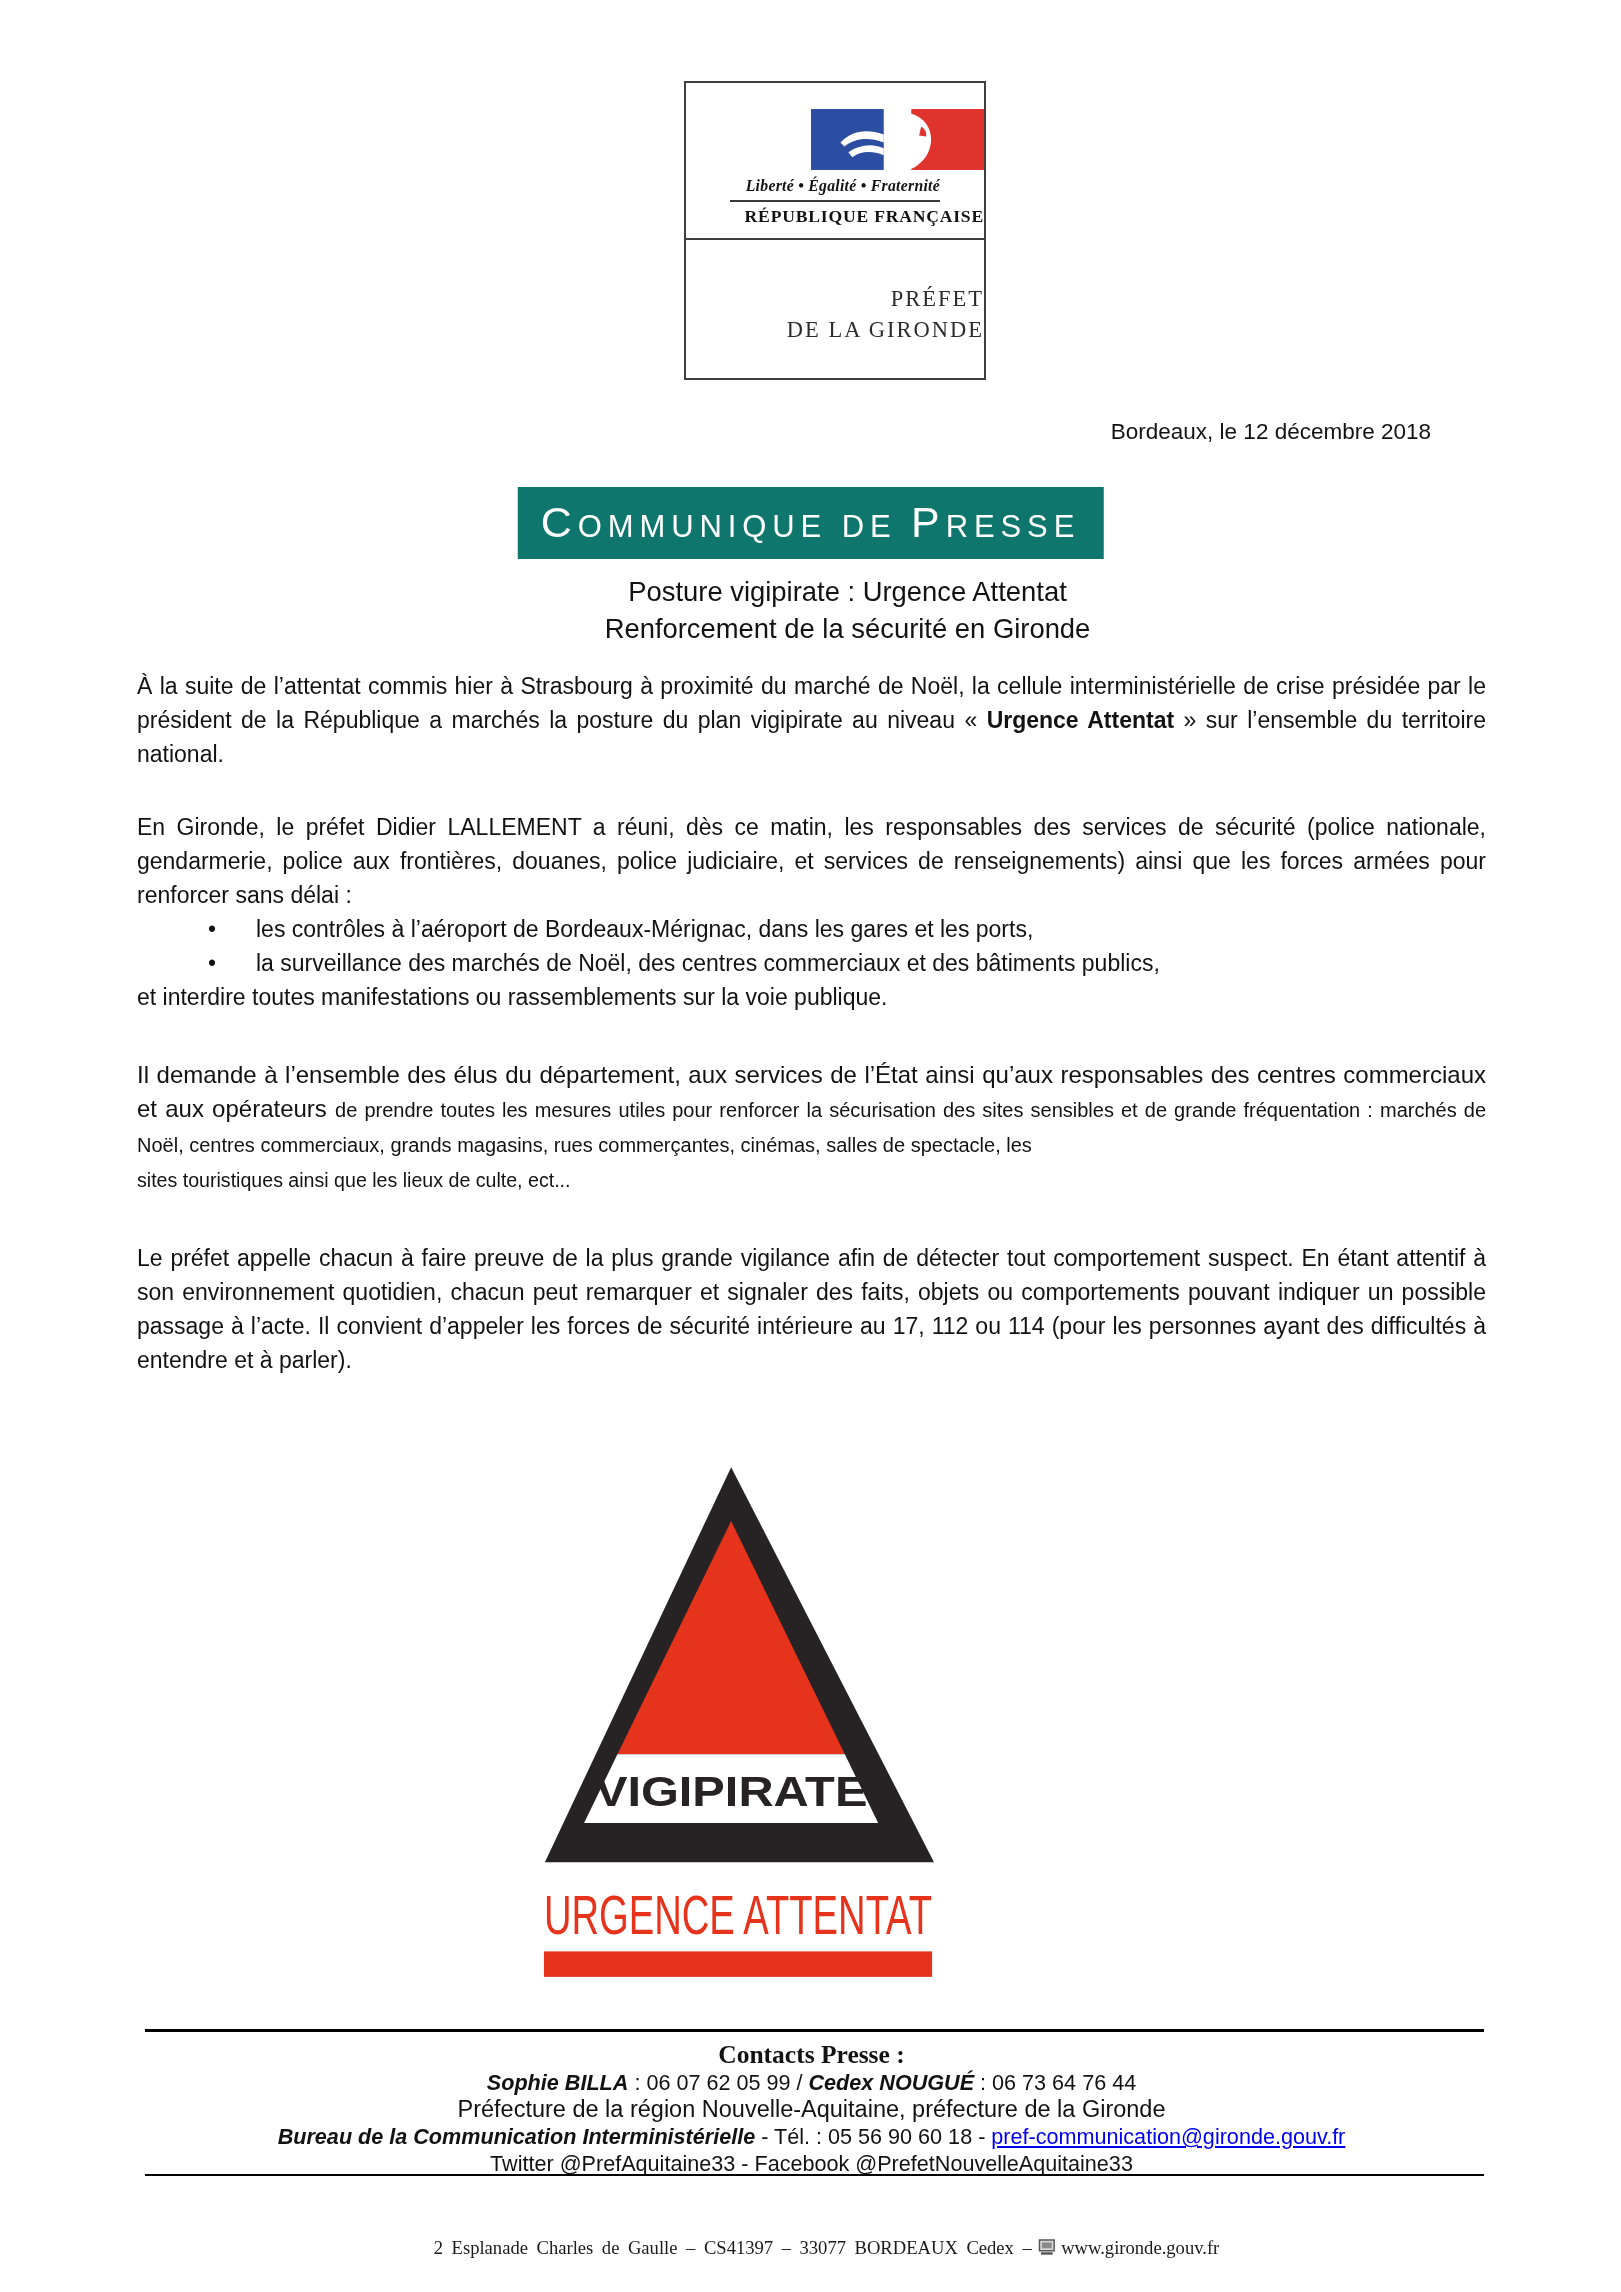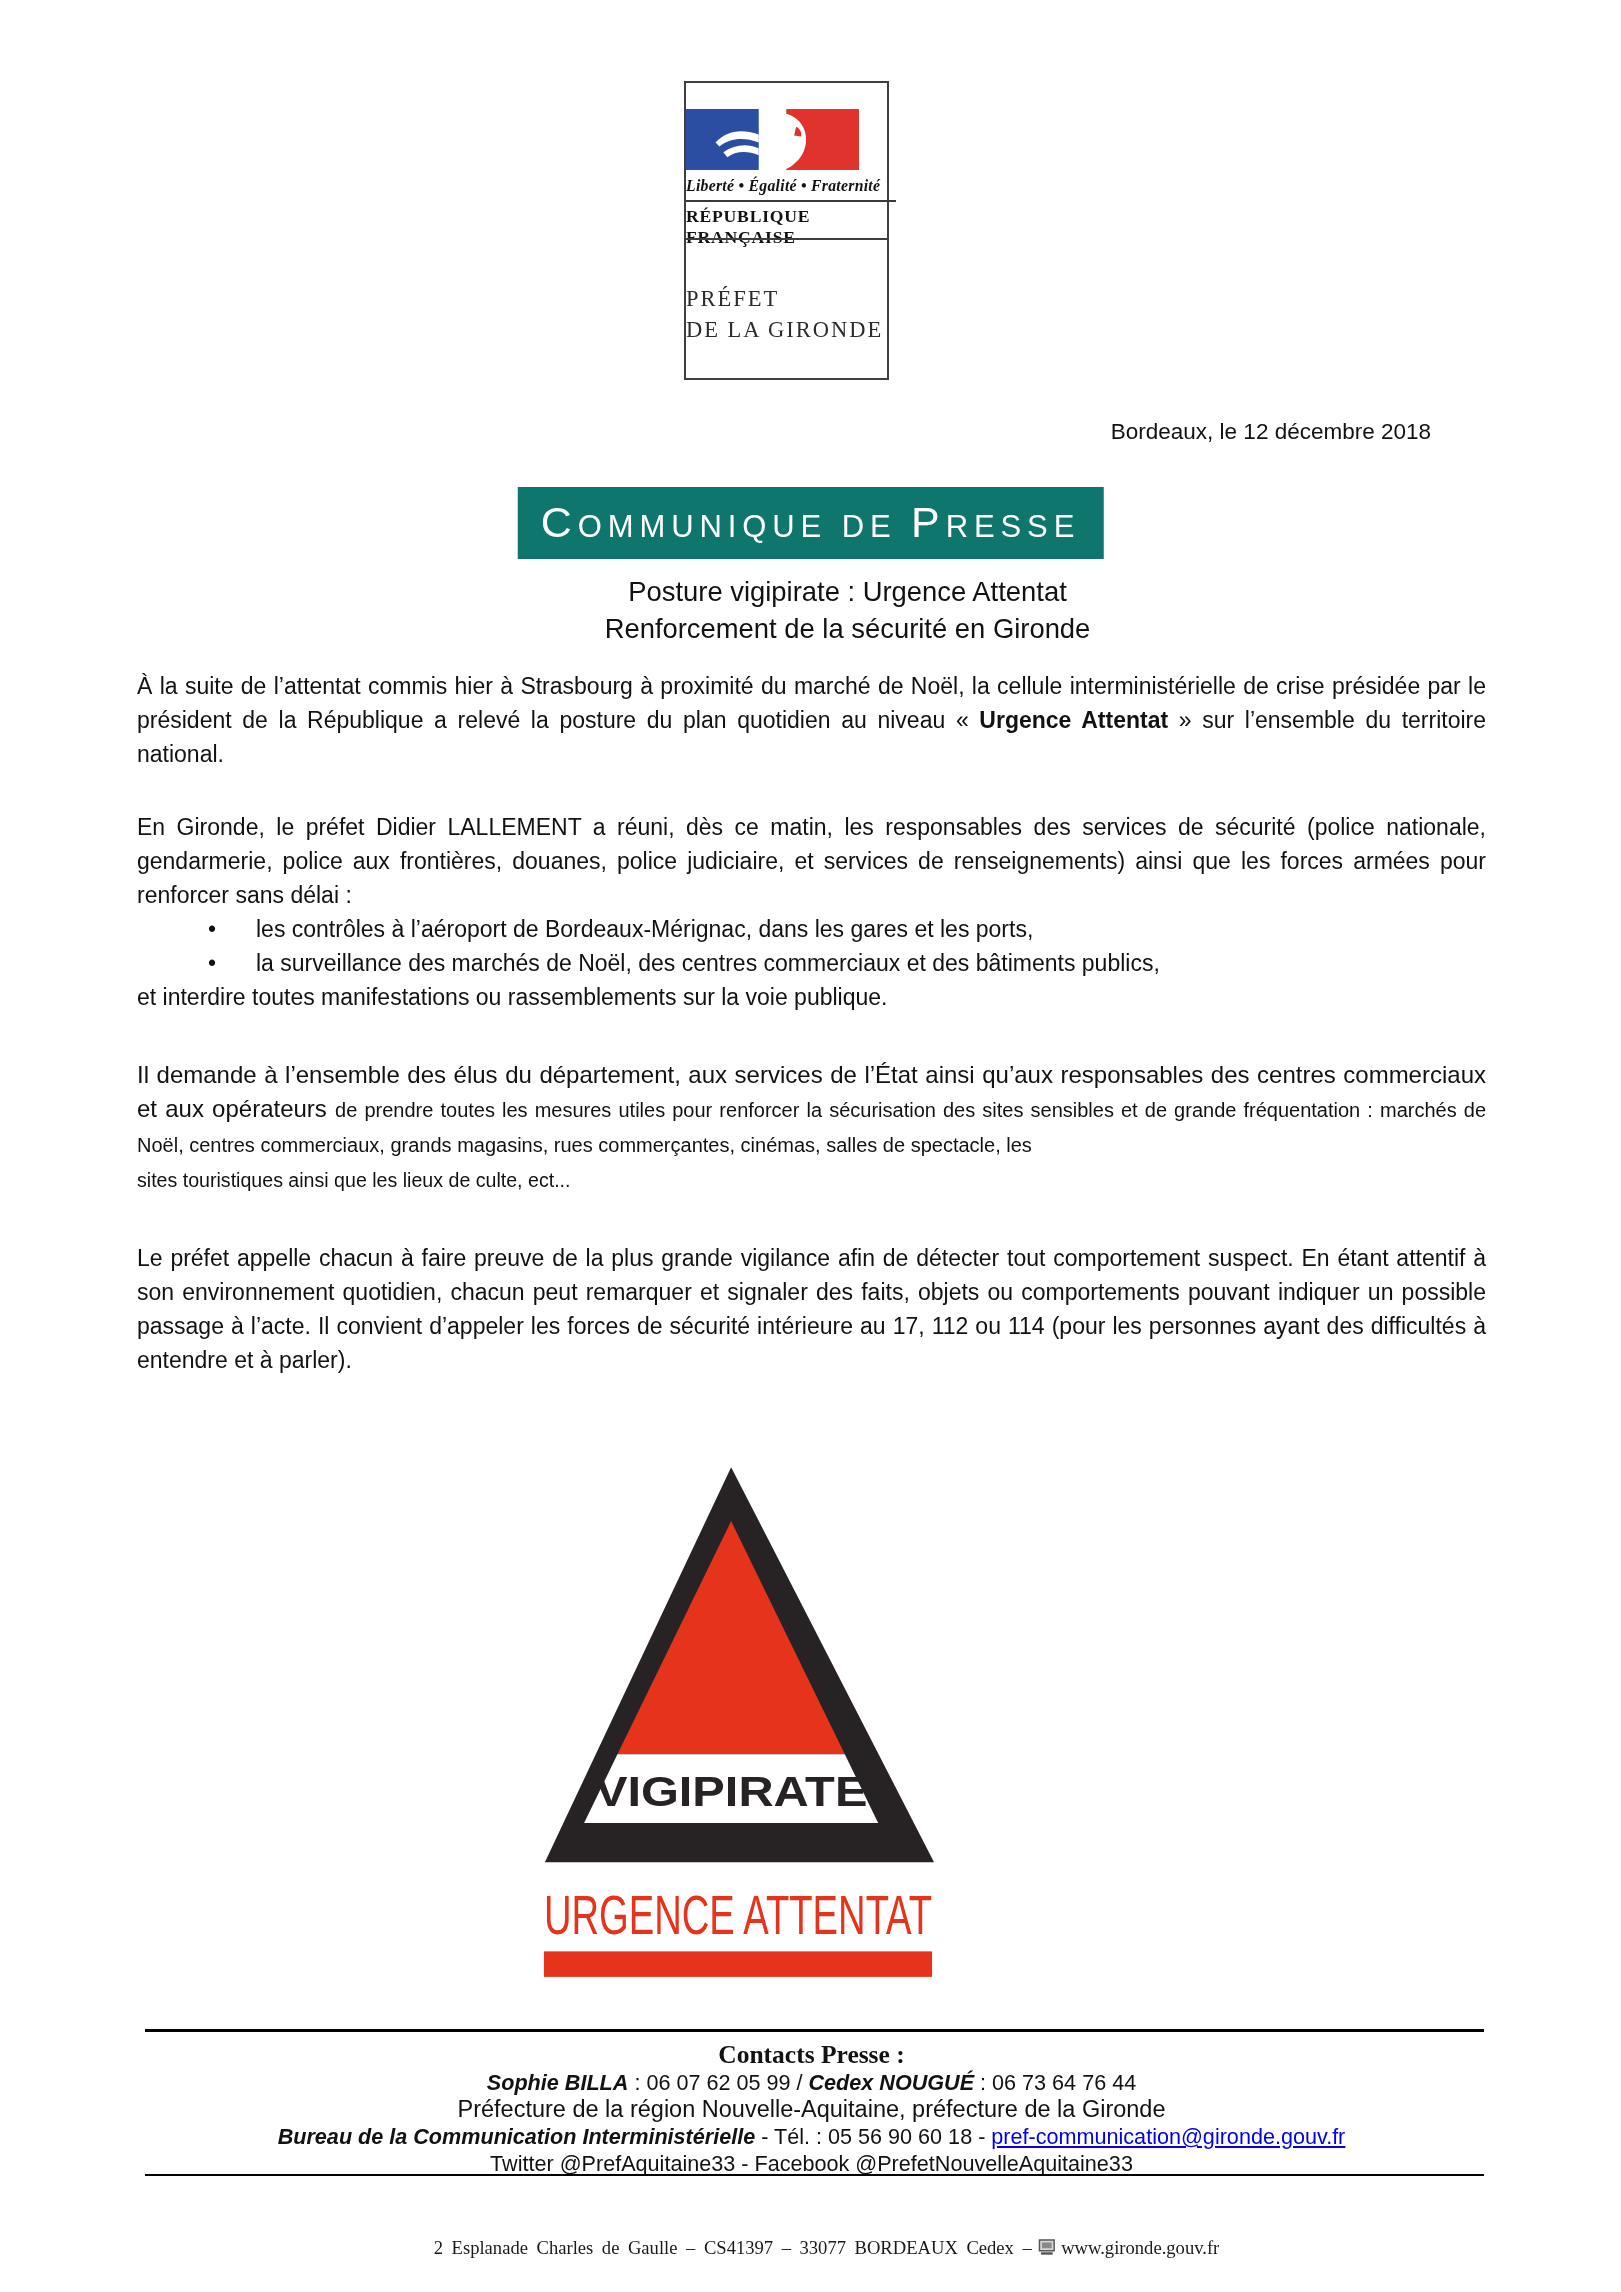--- a/index.html
+++ b/index.html
@@ -1,21 +1,21 @@
 <!DOCTYPE html>
 <html><head>
 <meta charset="utf-8">
 <style>
   html,body{margin:0;padding:0;background:#ffffff;}
   .page{position:relative;width:1621px;height:2293px;background:#fff;
         font-family:"Liberation Sans",sans-serif;color:#121212;overflow:hidden;}
 
   
-  .logo-box{position:absolute;left:684px;top:81px;width:205px;height:299px;
-            border:2px solid #3f3f3f;box-sizing:border-box;text-align:left;}
+  .logo-box{position:absolute;left:684px;top:81px;width:302px;height:299px;
+            border:2px solid #3f3f3f;box-sizing:border-box;text-align:right;}
   .flag-wrap{margin-top:25.5px;}
   .motto{display:block;margin:3.9px auto 0;width:210px;
          font-family:"Liberation Serif",serif;font-style:italic;font-weight:700;
          font-size:15.7px;border-bottom:2px solid #3a3a3a;padding-bottom:4.9px;letter-spacing:0.3px;}
   .republic{display:block;margin-top:3.9px;font-family:"Liberation Serif",serif;
             font-weight:700;font-size:17.6px;letter-spacing:0.8px;}
   .logo-divider{position:absolute;left:-2px;right:-2px;top:155px;border-top:2px solid #3f3f3f;}
   .prefet{position:absolute;left:0;right:0;top:200px;font-family:"Liberation Serif",serif;
           font-size:22.5px;letter-spacing:2px;color:#2c2c2c;line-height:31px;}
 
@@ -90,21 +90,21 @@
   <div class="date">Bordeaux, le 12 décembre 2018</div>
 
   <div class="cp-title"><span class="big">C</span><span class="sm">OMMUNIQUE</span><span class="sm"> DE </span><span class="big">P</span><span class="sm">RESSE</span></div>
 
   <div class="subtitle">
     <div>Posture vigipirate : Urgence Attentat</div>
     <div>Renforcement de la sécurité en Gironde</div>
   </div>
 
   <div class="bodytxt">
-    <p><span>À la suite de l’attentat commis hier à Strasbourg à proximité du marché de Noël, la cellule interministérielle de crise présidée par le président de la République a relevé la posture du plan quotidien au niveau « </span><b>Urgence Attentat</b><span> » sur l’ensemble du territoire national.</span></p>
+    <p><span>À la suite de l’attentat commis hier à Strasbourg à proximité du marché de Noël, la cellule interministérielle de crise présidée par le président de la République a marchés la posture du plan vigipirate au niveau « </span><b>Urgence Attentat</b><span> » sur l’ensemble du territoire national.</span></p>
 
     <p class="p2intro">En Gironde, le préfet Didier LALLEMENT a réuni, dès ce matin, les responsables des services de sécurité (police nationale, gendarmerie, police aux frontières, douanes, police judiciaire, et services de renseignements) ainsi que les forces armées pour renforcer sans délai :</p>
     <ul class="secu">
       <li><span class="blt">•</span><span>les contrôles à l’aéroport de Bordeaux-Mérignac, dans les gares et les ports,</span></li>
       <li><span class="blt">•</span><span>la surveillance des marchés de Noël, des centres commerciaux et des bâtiments publics,</span></li>
     </ul>
     <p class="p2close">et interdire toutes manifestations ou rassemblements sur la voie publique.</p>
 
     <p class="p3"><span class="lg">Il demande à l’ensemble des élus du département, aux services de l’État ainsi qu’aux responsables des centres commerciaux et aux opérateurs </span><span class="smtxt">de prendre toutes les mesures utiles pour renforcer la sécurisation des sites sensibles et de grande fréquentation : marchés de Noël, centres commerciaux, grands magasins, rues commerçantes, cinémas, salles de spectacle, les</span><br><span class="smtxt2">sites touristiques ainsi que les lieux de culte, ect...</span></p>
 

